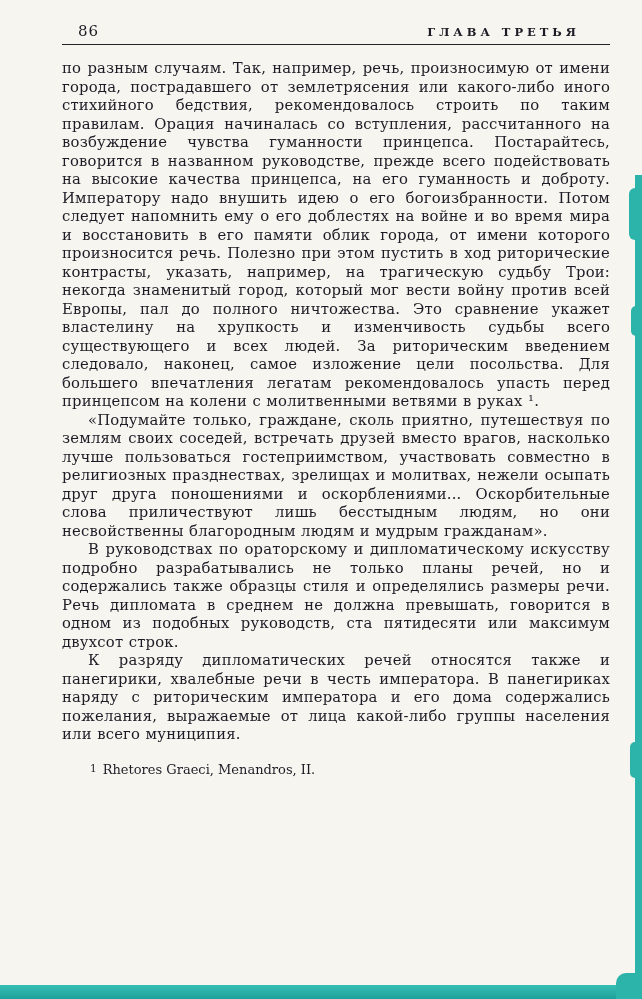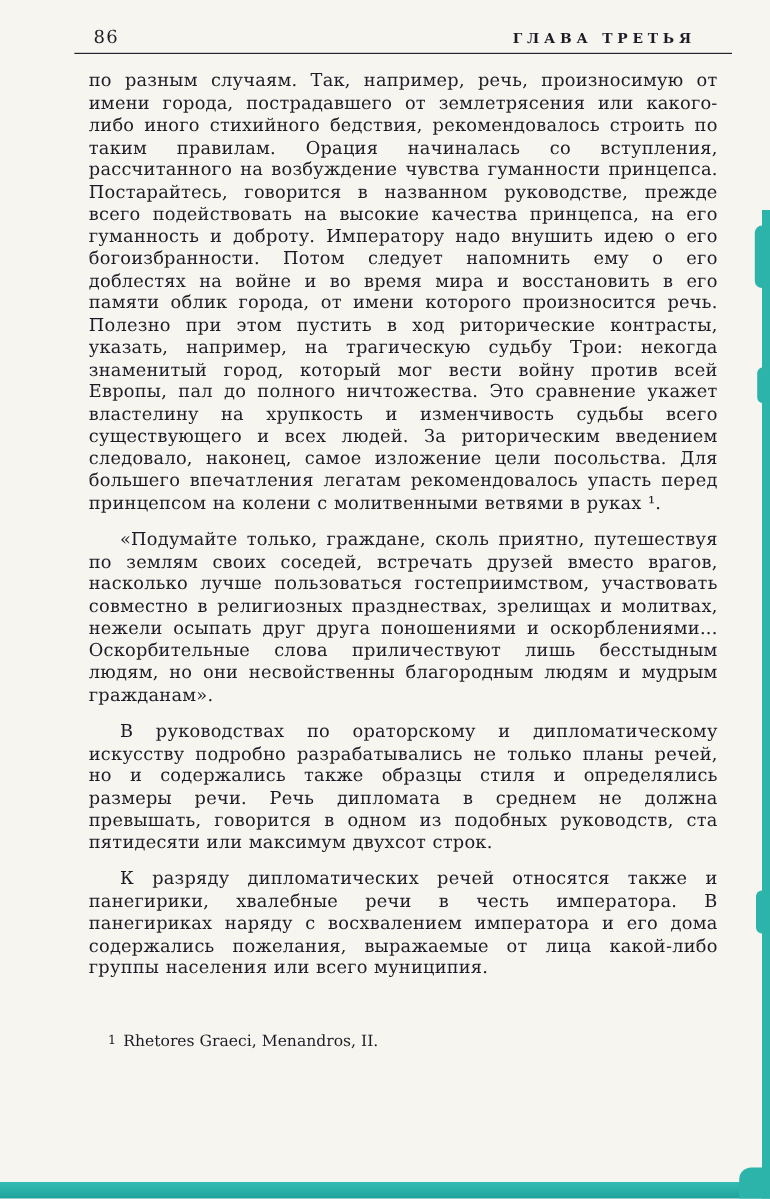--- a/index.html
+++ b/index.html
@@ -53,29 +53,29 @@
   }
   
   .body-text {
     font-size: 14.8px;
     line-height: 18.5px;
     text-align: justify;
     letter-spacing: 0.2px;
     word-spacing: 0.5px;
   }
   .para {
-    margin: 12px;
+    margin: 0;
     text-indent: 26px;
   }
   .para.no-indent {
     text-indent: 0;
   }
   
   .footnote {
-    margin-top: 42px;
+    margin-top: 16px;
     font-size: 13px;
     line-height: 17px;
     text-indent: 28px;
   }
   .footnote .fn-marker {
     font-size: 10.5px;
     vertical-align: 2px;
     margin-right: 6px;
   }
   
@@ -135,21 +135,21 @@
       <span class="pagenum">86</span>
       <span class="running-title">ГЛАВА ТРЕТЬЯ</span>
     </header>
 
     <hr class="head-rule">
 
     <main class="body-text">
       <p class="para no-indent">по разным случаям. Так, например, речь, произносимую от имени города, пострадавшего от землетрясения или какого-либо иного стихийного бедствия, рекомендовалось строить по таким правилам. Орация начиналась со вступления, рассчитанного на возбуждение чувства гуманности принцепса. Постарайтесь, говорится в названном руководстве, прежде всего подействовать на высокие качества принцепса, на его гуманность и доброту. Императору надо внушить идею о его богоизбранности. Потом следует напомнить ему о его доблестях на войне и во время мира и восстановить в его памяти облик города, от имени которого произносится речь. Полезно при этом пустить в ход риторические контрасты, указать, например, на трагическую судьбу Трои: некогда знаменитый город, который мог вести войну против всей Европы, пал до полного ничтожества. Это сравнение укажет властелину на хрупкость и изменчивость судьбы всего существующего и всех людей. За риторическим введением следовало, наконец, самое изложение цели посольства. Для большего впечатления легатам рекомендовалось упасть перед принцепсом на колени с молитвенными ветвями в руках ¹.</p>
       <p class="para">«Подумайте только, граждане, сколь приятно, путешествуя по землям своих соседей, встречать друзей вместо врагов, насколько лучше пользоваться гостеприимством, участвовать совместно в религиозных празднествах, зрелищах и молитвах, нежели осыпать друг друга поношениями и оскорблениями... Оскорбительные слова приличествуют лишь бесстыдным людям, но они несвойственны благородным людям и мудрым гражданам».</p>
       <p class="para">В руководствах по ораторскому и дипломатическому искусству подробно разрабатывались не только планы речей, но и содержались также образцы стиля и определялись размеры речи. Речь дипломата в среднем не должна превышать, говорится в одном из подобных руководств, ста пятидесяти или максимум двухсот строк.</p>
-      <p class="para">К разряду дипломатических речей относятся также и панегирики, хвалебные речи в честь императора. В панегириках наряду с восхвалением императора и его дома содержались пожелания, выражаемые от лица какой-либо группы населения или всего муниципия.</p>
+      <p class="para">К разряду дипломатических речей относятся также и панегирики, хвалебные речи в честь императора. В панегириках наряду с риторическим императора и его дома содержались пожелания, выражаемые от лица какой-либо группы населения или всего муниципия.</p>
     </main>
 
     <div class="footnote">
       <span class="fn-marker">1</span><span>Rhetores Graeci, Menandros, II.</span>
     </div>
 
   </div>
 
   <div class="edge edge-right-strip"></div>
   <div class="edge edge-right-bump1"></div>

